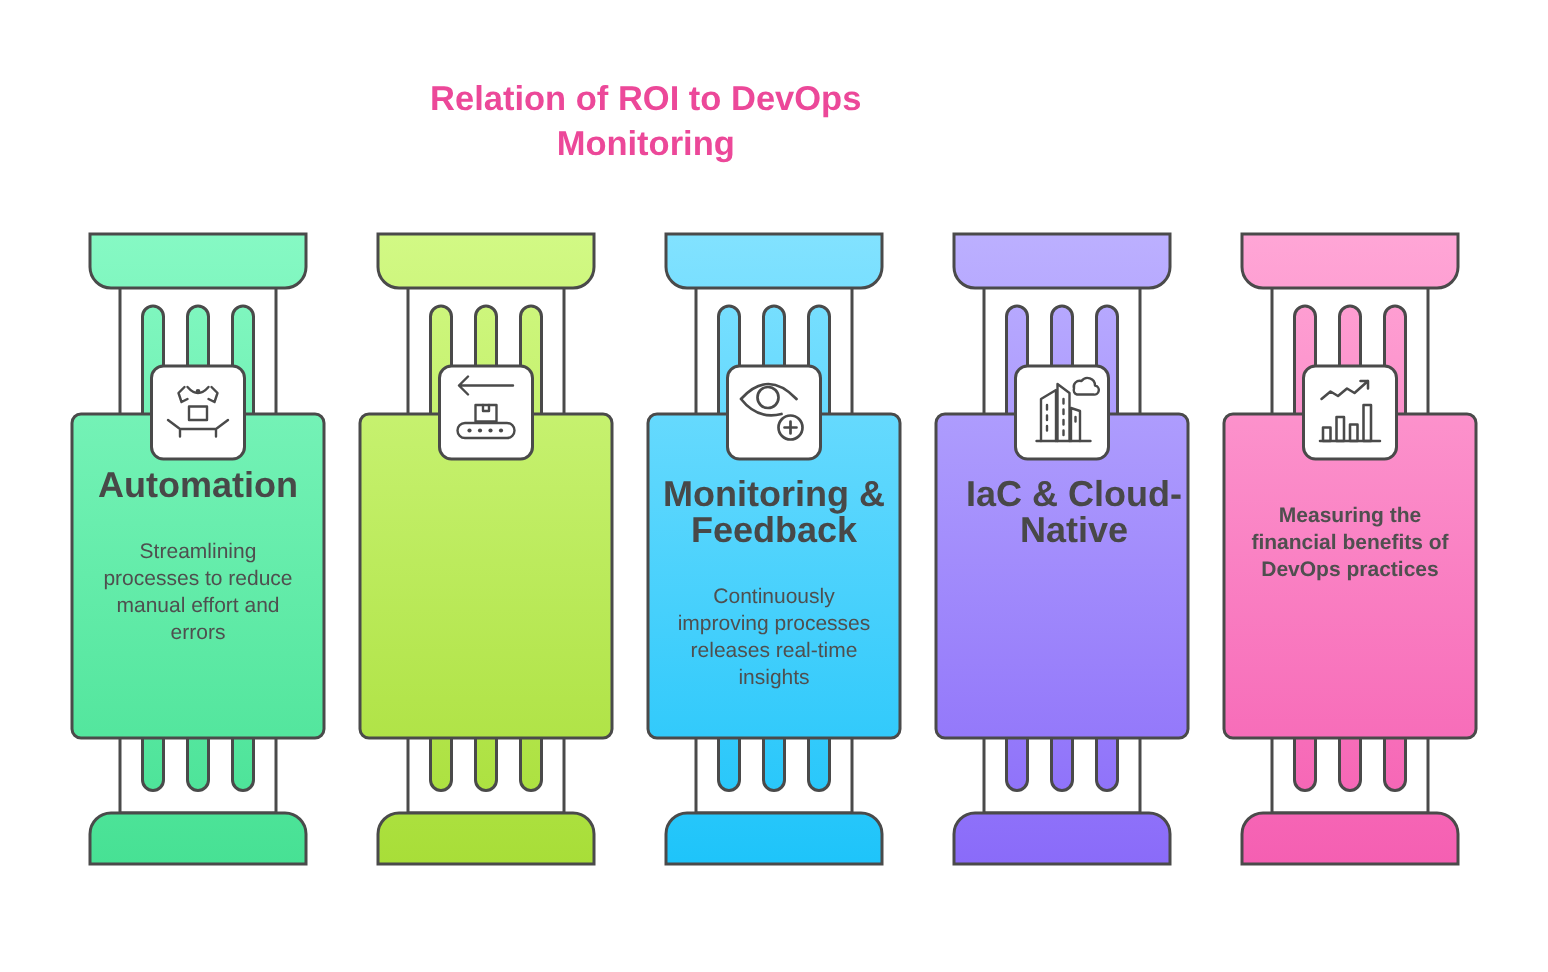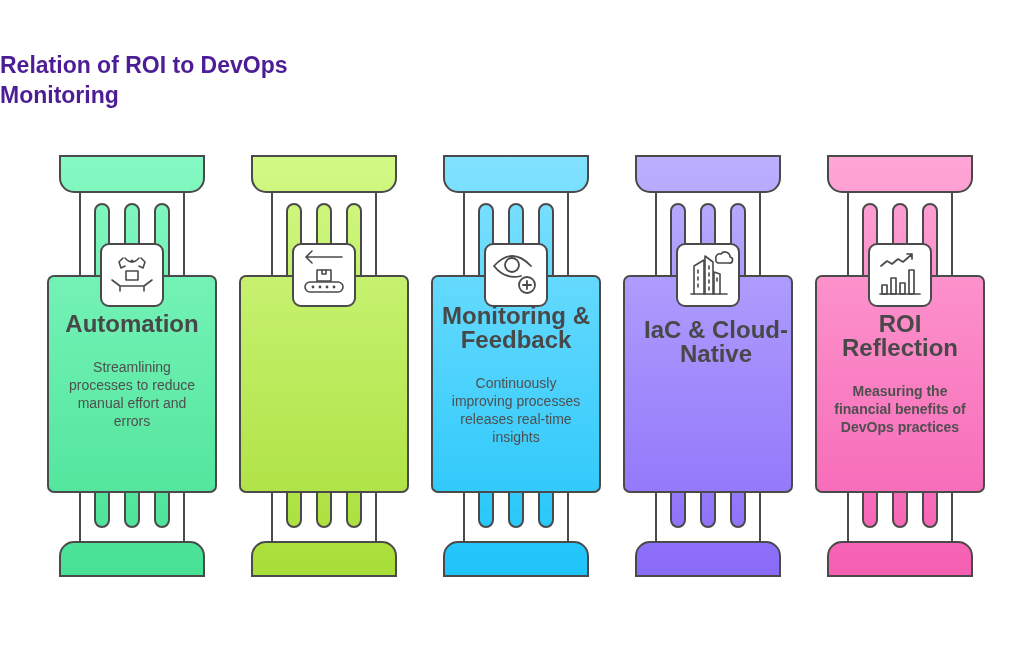--- a/index.html
+++ b/index.html
@@ -1,19 +1,19 @@
 <!DOCTYPE html>
 <html><head>
 <meta charset="utf-8">
 <style>
   html, body { margin: 0; padding: 0; background: #ffffff; }
   body { width: 1032px; height: 648px; position: relative; overflow: hidden;
          font-family: "Liberation Sans", "DejaVu Sans", sans-serif; color: #484848; }
-  .title { position: absolute; left: 0; top: 50px; width: 861px; text-align: left;
-           font-size: 23px; line-height: 30px; font-weight: bold; color: #4c1d95; }
+  .title { position: absolute; left: 0; top: 50px; width: 861px; text-align: center;
+           font-size: 23px; line-height: 30px; font-weight: bold; color: #ec4899; }
   .title div { white-space: nowrap; }
   svg#pillars { position: absolute; left: 0; top: 0; }
   .pillar-text { position: absolute; text-align: center; }
   .p-title { font-weight: bold; font-size: 24px; line-height: 24px; color: #484848; }
   .p-desc { margin-top: 22px; font-size: 14px; line-height: 18px; color: #4f4f4f; }
 </style>
 </head>
 <body>
 
 <div class="title">
@@ -149,24 +149,23 @@
     </g>
   </svg>
 
 <div id="text-layer">
     <div class="pillar-text" style="left: 54px; width: 156px; top: 312px;">
       <div class="p-title">Automation</div>
       <div class="p-desc" style="padding: 0px 6px;">Streamlining processes to reduce manual effort and errors</div>
     </div>
     <div class="pillar-text" style="left: 246px; width: 156px; top: 312px;">
     </div>
-    <div class="pillar-text" style="left: 438px; width: 156px; top: 304px;">
+    <div class="pillar-text" style="left: 438px; width: 156px; top: 318px;">
       <div class="p-title">Monitoring &amp; Feedback</div>
       <div class="p-desc" style="padding: 0px 6px;">Continuously improving processes releases real-time insights</div>
     </div>
     <div class="pillar-text" style="left: 638px; width: 156px; top: 318px;">
       <div class="p-title">IaC &amp; Cloud-Native</div>
     </div>
     <div class="pillar-text" style="left: 822px; width: 156px; top: 312px;">
-      <div class="p-title">ROI Reflection</div>
       <div class="p-desc" style="padding: 0px 6px; font-weight: bold;">Measuring the financial benefits of DevOps practices</div>
     </div>
   </div>
 
 </body></html>

